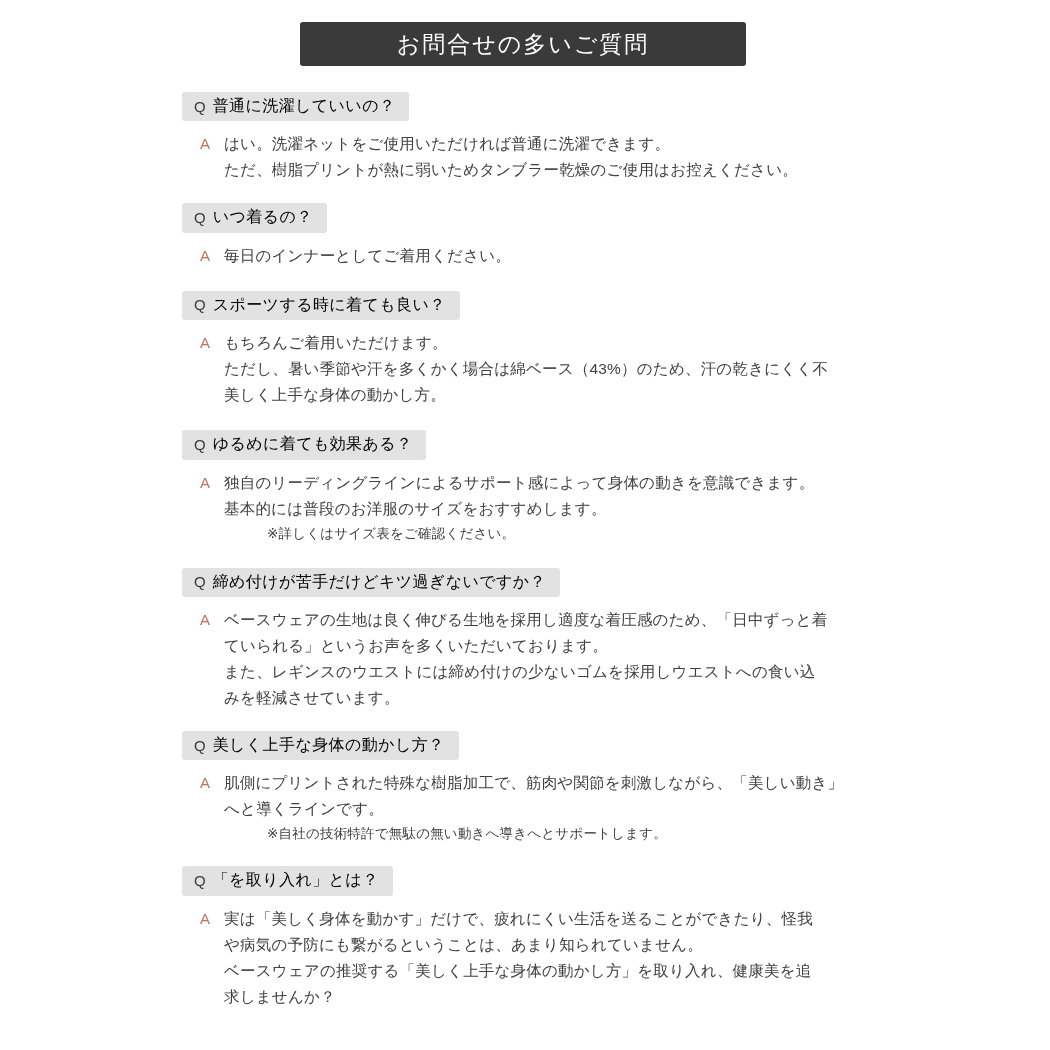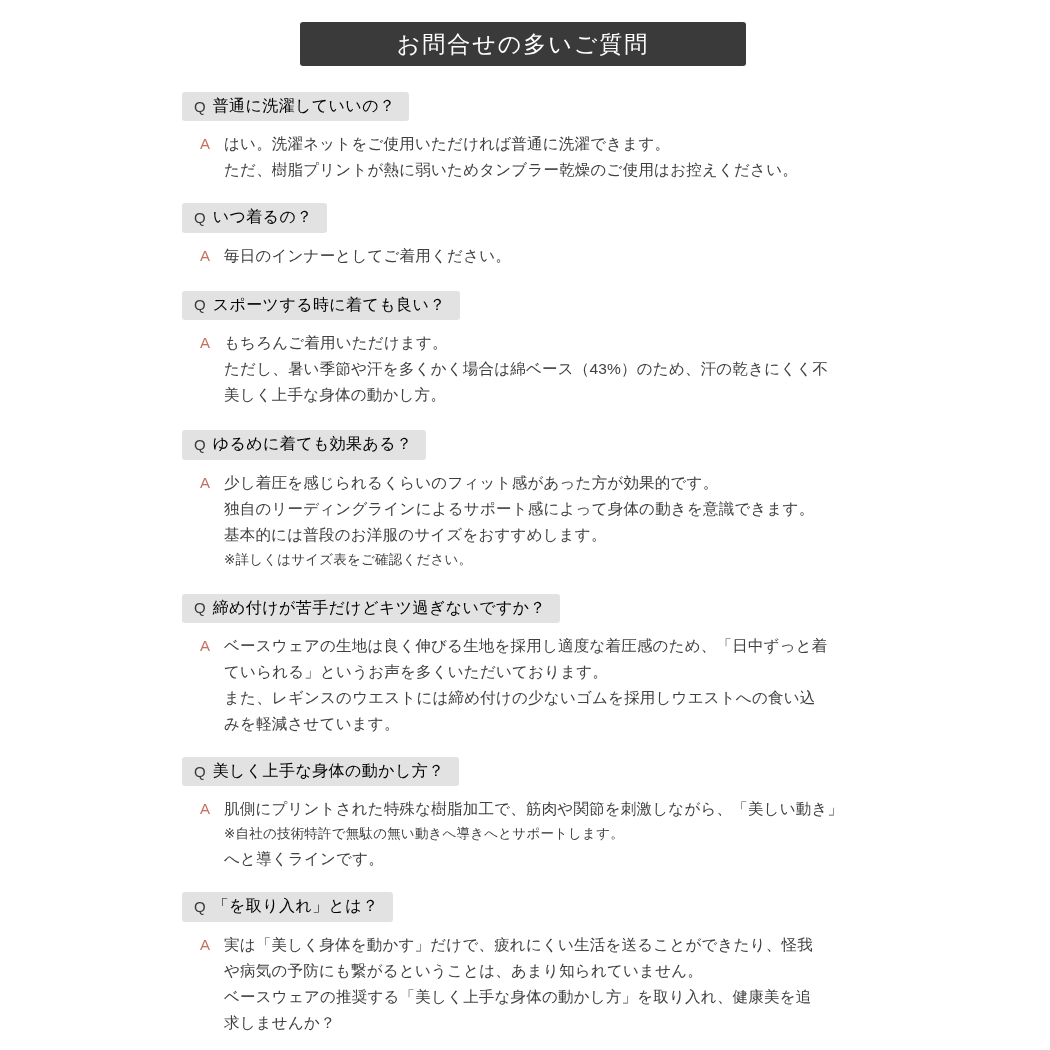--- a/index.html
+++ b/index.html
@@ -90,20 +90,21 @@
   }
   .a-line {
     font-size: 15.5px;
     line-height: 26px;
     color: #404040;
     letter-spacing: 0.2px;
   }
   .a-line.small {
     font-size: 13.5px;
     line-height: 24px;
+    margin-left: 43px;
   }
   
   .faq-item[data-idx="0"] { margin-bottom: 20px; }
   .faq-item[data-idx="1"] { margin-bottom: 22px; }
   .faq-item[data-idx="2"] { margin-bottom: 22px; }
   .faq-item[data-idx="3"] { margin-bottom: 22px; }
   .faq-item[data-idx="4"] { margin-bottom: 20px; }
   .faq-item[data-idx="5"] { margin-bottom: 20px; }
 </style>
 </head>
@@ -160,21 +161,20 @@
     </div>
 
     <div class="faq-item" data-idx="3">
       <div class="q-row">
         <span class="q-mark">Q</span>
         <span class="q-text">ゆるめに着ても効果ある？</span>
       </div>
       <div class="a-block">
         <span class="a-mark">A</span>
         <div class="a-lines">
-          <div class="a-line">少し着圧を感じられるくらいのフィット感があった方が効果的です。</div>
           <div class="a-line">独自のリーディングラインによるサポート感によって身体の動きを意識できます。</div>
           <div class="a-line">基本的には普段のお洋服のサイズをおすすめします。</div>
           <div class="a-line small">※詳しくはサイズ表をご確認ください。</div>
         </div>
       </div>
     </div>
 
     <div class="faq-item" data-idx="4">
       <div class="q-row">
         <span class="q-mark">Q</span>
@@ -193,22 +193,22 @@
 
     <div class="faq-item" data-idx="5">
       <div class="q-row">
         <span class="q-mark">Q</span>
         <span class="q-text">美しく上手な身体の動かし方？</span>
       </div>
       <div class="a-block">
         <span class="a-mark">A</span>
         <div class="a-lines">
           <div class="a-line">肌側にプリントされた特殊な樹脂加工で、筋肉や関節を刺激しながら、「美しい動き」</div>
+          <div class="a-line">へと導くラインです。</div>
           <div class="a-line small">※自社の技術特許で無駄の無い動きへ導きへとサポートします。</div>
-          <div class="a-line">へと導くラインです。</div>
         </div>
       </div>
     </div>
 
     <div class="faq-item" data-idx="6">
       <div class="q-row">
         <span class="q-mark">Q</span>
         <span class="q-text">「を取り入れ」とは？</span>
       </div>
       <div class="a-block">

